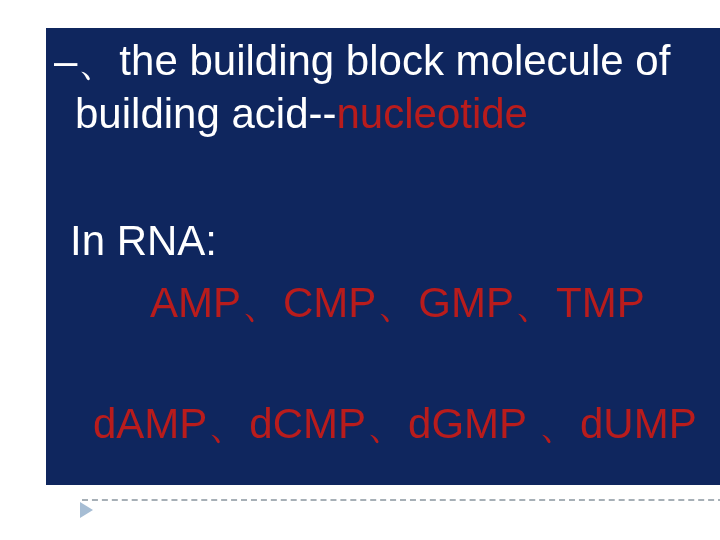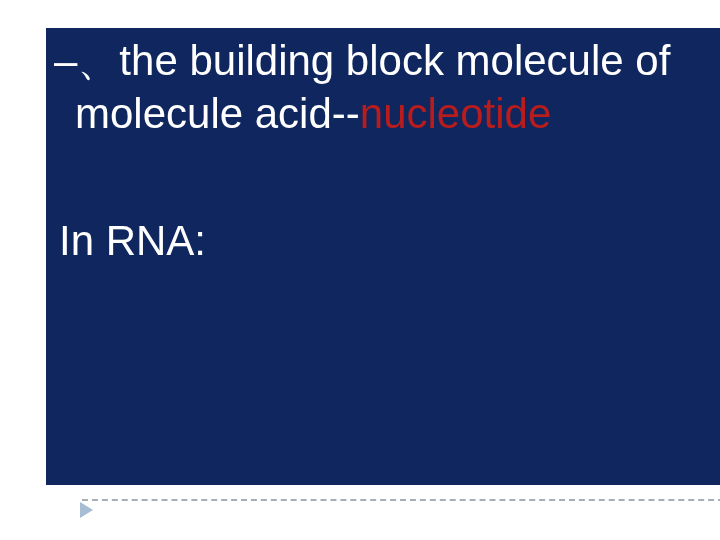--- a/index.html
+++ b/index.html
@@ -20,21 +20,21 @@
     position:absolute;
     white-space:nowrap;
     font-size:42px;
     line-height:42px;
     font-weight:400;
   }
   .white{color:#FFFFFF;}
   .gold{color:#b91c1c;}
   #title-line-1{left:8px;top:40px;}
   #title-line-2{left:29px;top:93px;}
-  #rna-label{left:13px;top:220px;text-align:center;}
+  #rna-label{left:24px;top:220px;text-align:center;}
   #rna-list{left:104px;top:282px;}
   #dna-label{left:7px;top:344px;}
   #dna-list{left:47px;top:403px;}
   .divider{
     position:absolute;
     left:36px;top:499px;
     width:652px;height:0;
     border-top:2px dashed #A6AFB6;
   }
   .arrow{
@@ -48,24 +48,26 @@
 </style>
 </head>
 <body>
 
 <div class="slide">
 
   <div class="panel"></div>
 
   <div class="txt white" id="title-line-1">–、the building block molecule of</div>
 
-  <div class="txt" id="title-line-2"><span class="white">molecule acid--</span><span class="gold">nucleotide</span></div>
+  <div class="txt" id="title-line-2"><span class="white">building acid--</span><span class="gold">nucleotide</span></div>
 
   <div class="txt white" id="rna-label">In RNA:</div>
 
+  <div class="txt gold" id="rna-list">AMP、CMP、GMP、TMP</div>
 
 
+  <div class="txt gold" id="dna-list">dAMP、dCMP、dGMP 、dUMP</div>
 
   <div class="divider"></div>
 
   <div class="arrow"></div>
 
 </div>
 
 </body></html>

